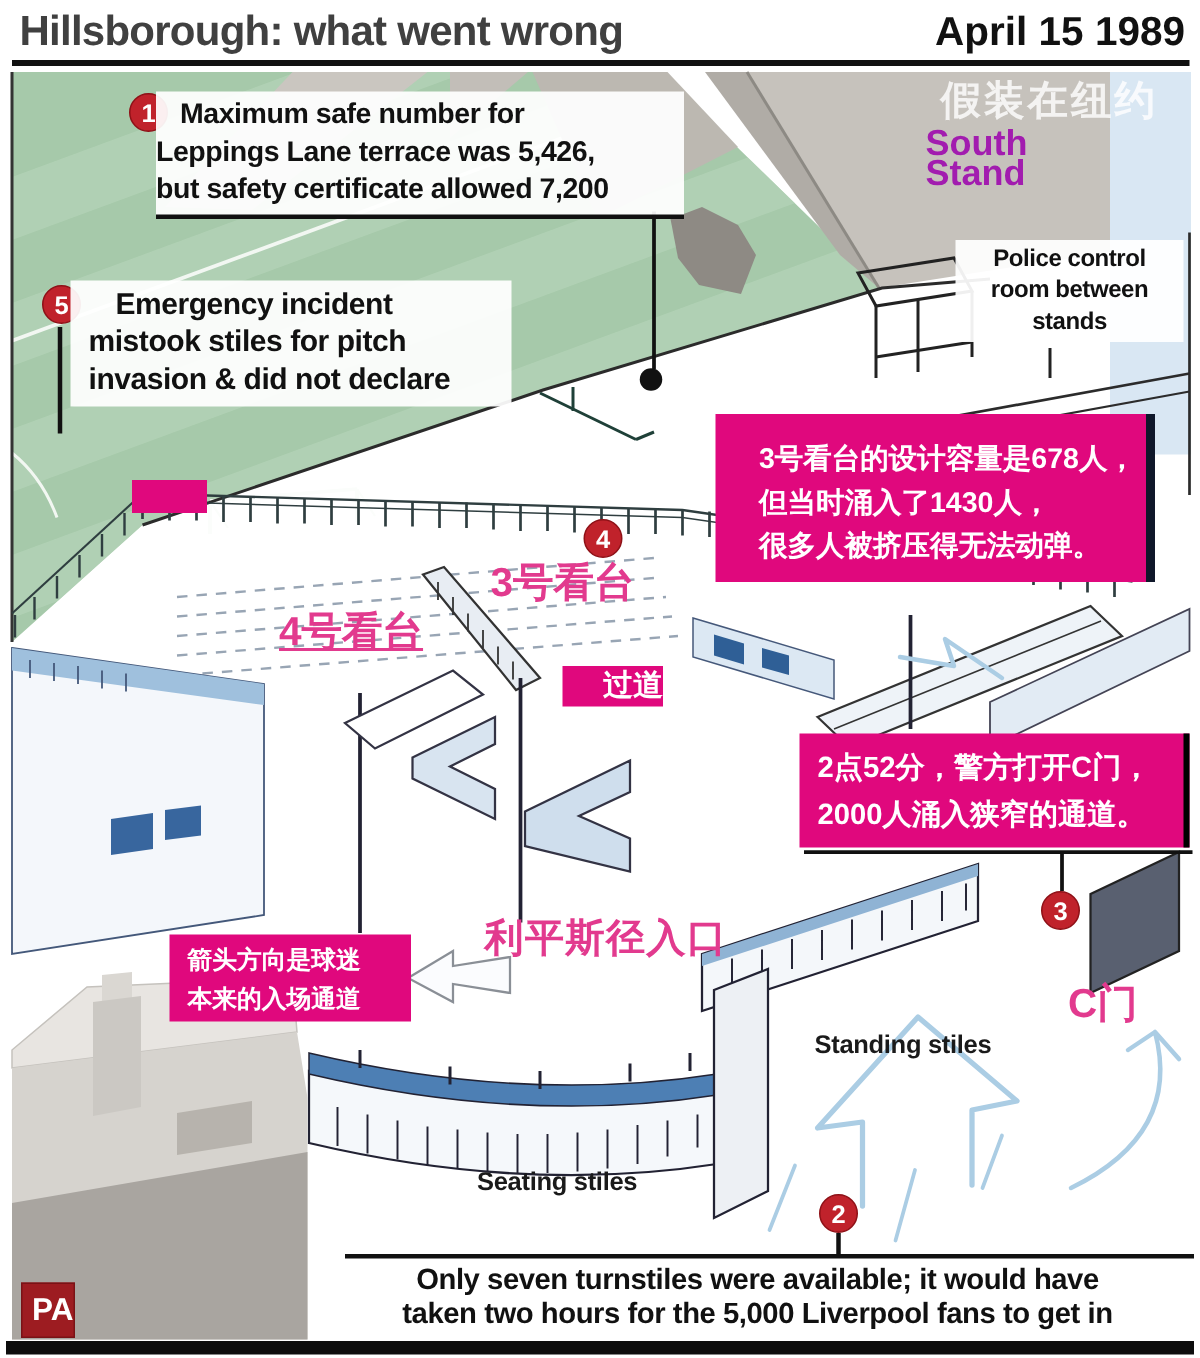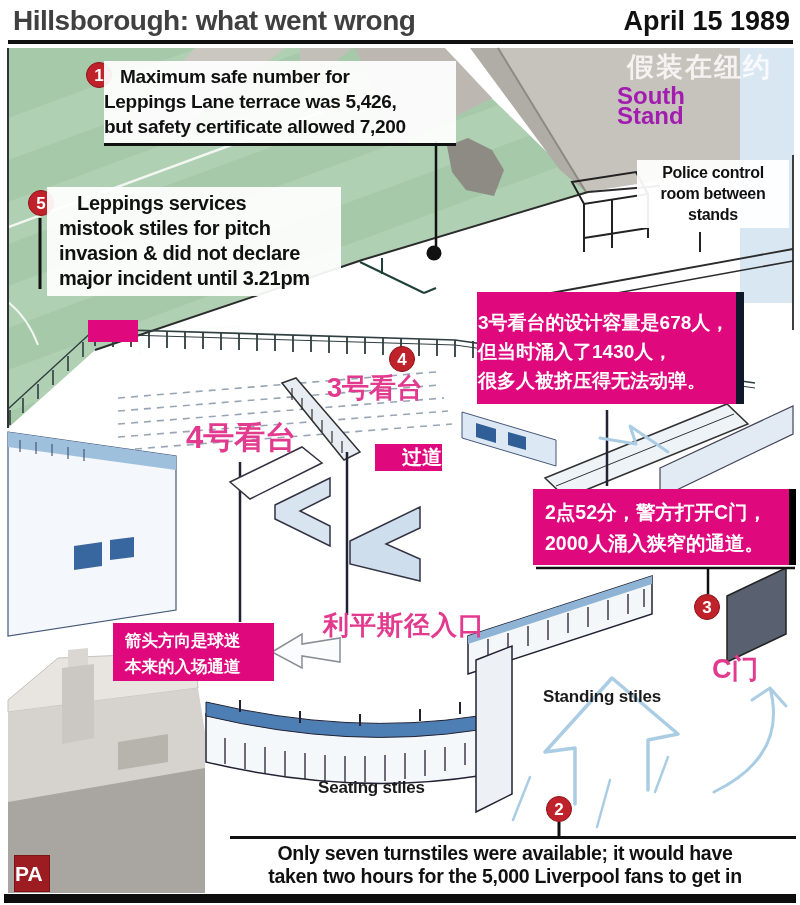--- a/index.html
+++ b/index.html
@@ -27,45 +27,45 @@
   .police{left:637px;top:160px;width:152px;font-size:16px;line-height:21px;
           text-align:center;padding:2px 0 3px 0;}
   .southstand{left:617px;top:86px;font-size:24px;line-height:20px;
               font-weight:700;color:#a21caf;}
   
   .disc{width:26px;height:26px;border-radius:50%;background:#c0222b;
         border:1px solid #8e1117;color:#fff;font-weight:800;font-size:17px;
         text-align:center;line-height:25px;box-sizing:border-box;}
   
   .pinkbox{background:#e0087d;color:#fff;font-weight:700;}
-  .pb1{left:477px;top:292px;width:258px;height:96px;font-size:19px;line-height:29px;
-       padding:16px 0 0 1px;border-right:8px solid #0f172a;}
+  .pb1{left:477px;top:276px;width:258px;height:96px;font-size:19px;line-height:29px;
+       padding:16px 0 0 29px;border-right:6px solid #0f172a;}
   .pb2{left:533px;top:489px;width:240px;height:62px;font-size:19.5px;line-height:31px;
-       padding:8px 4px 6px 12px;border-right:7px solid #000000;}
+       padding:8px 4px 6px 12px;border-right:4px solid #000000;}
   .pb3{left:113px;top:623px;width:149px;height:50px;font-size:16.5px;line-height:26px;
        padding:4px 0 4px 12px;}
   .pinktext{color:#e23a8e;font-weight:800;}
   .lbl-pen3{left:327px;top:370px;font-size:27px;}
-  .lbl-pen4{left:186px;top:417px;font-size:31px;}
+  .lbl-pen4{left:186px;top:403px;font-size:27px;text-decoration:underline;}
   .lbl-lepp{left:323px;top:608px;font-size:26px;letter-spacing:1px;}
   .lbl-gatec{left:712px;top:651px;font-size:27px;}
   .badge-passage{left:375px;top:444px;width:67px;height:27px;font-size:20px;
                  line-height:27px;text-align:right;}
   .pinkrect{left:88px;top:320px;width:50px;height:22px;background:#e0087d;}
   
   .stile{font-size:17px;font-weight:700;color:#1a1a1a;letter-spacing:-0.2px;}
   .standing{left:543px;top:687px;}
   .seating{left:318px;top:749px;margin-top:29px;}
   
   .bot-rule{left:230px;top:836px;width:566px;height:3px;background:#111;}
   .bot-text{left:205px;top:842px;width:600px;text-align:center;font-size:19.5px;
             line-height:23px;font-weight:700;color:#111;letter-spacing:-0.3px;}
   .pa{left:14px;top:855px;width:36px;height:37px;background:#9d1c21;
       border:1px solid #7a1216;color:#fff;font-weight:800;font-size:21px;
-      text-align:left;line-height:35px;box-sizing:border-box;}
+      text-align:right;line-height:35px;box-sizing:border-box;}
   .bot-bar{left:4px;top:894px;width:792px;height:9px;background:#0d0d0d;}
 </style>
 </head>
 <body>
 
 <svg width="800" height="905" viewBox="0 0 800 905">
   <defs>
     <clipPath id="pitchClip">
         <polygon points="8,48 440,48 588,192 362,260 95,350 8,428"></polygon>
       </clipPath>
@@ -258,24 +258,23 @@
 </div>
 
 <div class="abs whitebox police">
   <div>Police control</div>
   <div>room between</div>
   <div>stands</div>
 </div>
 
 <div class="abs disc" style="left:28px;top:190px;">5</div>
 <div class="abs whitebox ann5">
-  <div class="l0">Leppings services</div>
+  <div class="l0">Emergency incident</div>
   <div>mistook stiles for pitch</div>
   <div>invasion &amp; did not declare</div>
-  <div>major incident until 3.21pm</div>
 </div>
 
 <div class="abs pinkrect"></div>
 
 <div class="abs pinkbox pb1">
   <div>3号看台的设计容量是678人，</div>
   <div>但当时涌入了1430人，</div>
   <div>很多人被挤压得无法动弹。</div>
 </div>
 

